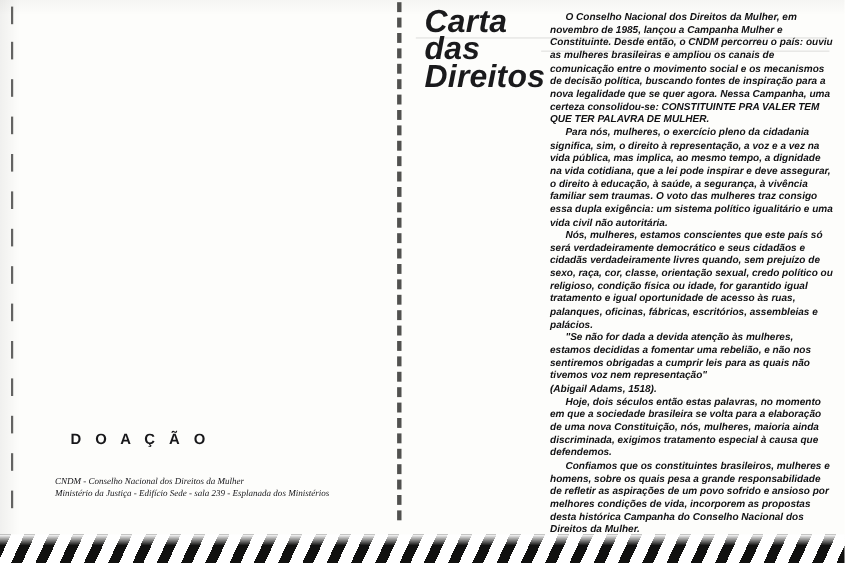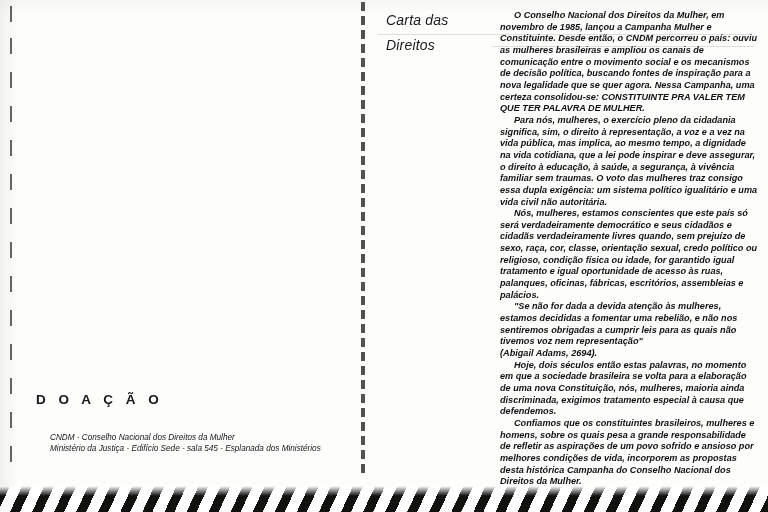--- a/index.html
+++ b/index.html
@@ -86,57 +86,58 @@
   
   .left-page {
     position: absolute;
     left: 24px;
     top: 0;
     width: 330px;
     height: 486px;
   }
   .doacao {
     position: absolute;
-    left: 12px;
+    left: 40px;
     top: 392px;
     font-size: 13.5px;
     font-weight: 700;
     letter-spacing: 4.5px;
     font-style: normal;
     color: #17171a;
   }
   .imprint {
     position: absolute;
     left: 26px;
     top: 432px;
     width: 296px;
     font-style: italic;
     font-size: 8.2px;
     line-height: 11.4px;
     color: #16161a;
+    font-family: Liberation Serif, serif;
   }
   .imprint .ln { display: block; white-space: nowrap; }
 
   
   .right-page {
     position: absolute;
     left: 372px;
     top: 0;
     width: 388px;
     height: 486px;
   }
 
   .masthead {
     position: absolute;
     left: 14px;
     top: 8px;
     width: 128px;
     font-style: italic;
-    font-weight: 400;
-    font-size: 14px;
+    font-weight: 700;
+    font-size: 29px;
     line-height: 25px;
     letter-spacing: .2px;
     color: #1a1a1c;
   }
 
   .body-col {
     position: absolute;
     left: 128px;
     top: 10px;
     width: 258px;
@@ -220,37 +221,37 @@
       <span style="top:436px"></span>
       <span style="top:450px"></span>
     <span style="top:464px"></span>
   </div>
 
   <div class="left-page">
     <div class="doacao">D O A Ç Ã O</div>
 
     <div class="imprint">
       <span class="ln">CNDM - Conselho Nacional dos Direitos da Mulher</span>
-      <span class="ln">Ministério da Justiça - Edifício Sede - sala 545 - Esplanada dos Ministérios</span>
+      <span class="ln">Ministério da Justiça - Edifício Sede - sala 239 - Esplanada dos Ministérios</span>
     </div>
   </div>
 
   <div class="right-page">
 
     <div class="masthead">
       <div>Carta das</div>
       <div>Direitos</div>
     </div>
 
     <div class="body-col">
       <p>O Conselho Nacional dos Direitos da Mulher, em novembro de 1985, lançou a Campanha Mulher e Constituinte. Desde então, o CNDM percorreu o país: ouviu as mulheres brasileiras e ampliou os canais de comunicação entre o movimento social e os mecanismos de decisão política, buscando fontes de inspiração para a nova legalidade que se quer agora. Nessa Campanha, uma certeza consolidou-se: CONSTITUINTE PRA VALER TEM QUE TER PALAVRA DE MULHER.</p>
       <p>Para nós, mulheres, o exercício pleno da cidadania significa, sim, o direito à representação, a voz e a vez na vida pública, mas implica, ao mesmo tempo, a dignidade na vida cotidiana, que a lei pode inspirar e deve assegurar, o direito à educação, à saúde, a segurança, à vivência familiar sem traumas. O voto das mulheres traz consigo essa dupla exigência: um sistema político igualitário e uma vida civil não autoritária.</p>
       <p>Nós, mulheres, estamos conscientes que este país só será verdadeiramente democrático e seus cidadãos e cidadãs verdadeiramente livres quando, sem prejuízo de sexo, raça, cor, classe, orientação sexual, credo político ou religioso, condição física ou idade, for garantido igual tratamento e igual oportunidade de acesso às ruas, palanques, oficinas, fábricas, escritórios, assembleias e palácios.</p>
       <p class="quote">"Se não for dada a devida atenção às mulheres, estamos decididas a fomentar uma rebelião, e não nos sentiremos obrigadas a cumprir leis para as quais não tivemos voz nem representação"</p>
-      <p class="quote-cont">(Abigail Adams, 2694).</p>
+      <p class="quote-cont">(Abigail Adams, 1518).</p>
       <p>Hoje, dois séculos então estas palavras, no momento em que a sociedade brasileira se volta para a elaboração de uma nova Constituição, nós, mulheres, maioria ainda discriminada, exigimos tratamento especial à causa que defendemos.</p>
       <p>Confiamos que os constituintes brasileiros, mulheres e homens, sobre os quais pesa a grande responsabilidade de refletir as aspirações de um povo sofrido e ansioso por melhores condições de vida, incorporem as propostas desta histórica Campanha do Conselho Nacional dos Direitos da Mulher.</p>
     </div>
 
     <div class="streak" style="left:6px; top:34px; width:372px;"></div>
     <div class="streak" style="left:120px; top:46px; width:262px;"></div>
   </div>
 
   <div class="edge-band"></div>
   <div class="edge-band-mask"></div>

